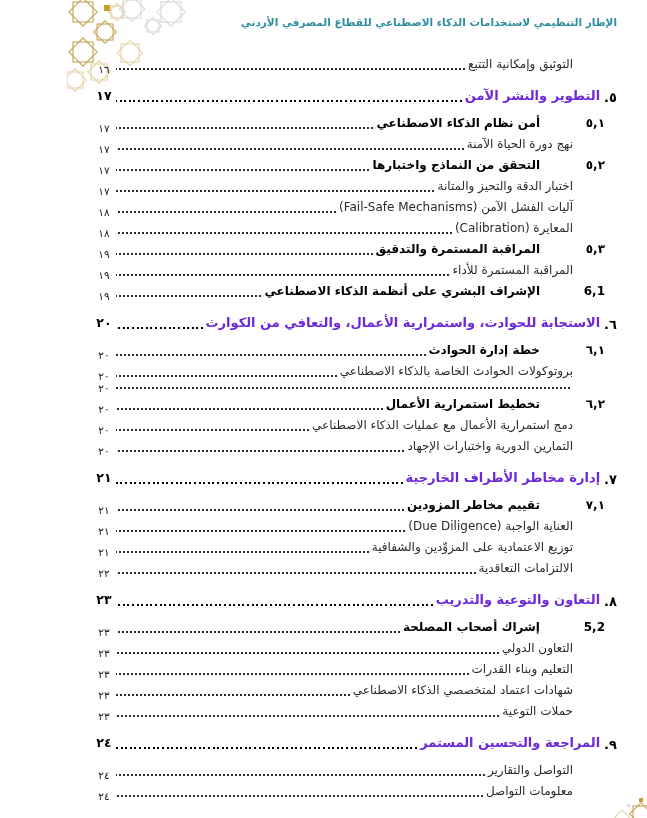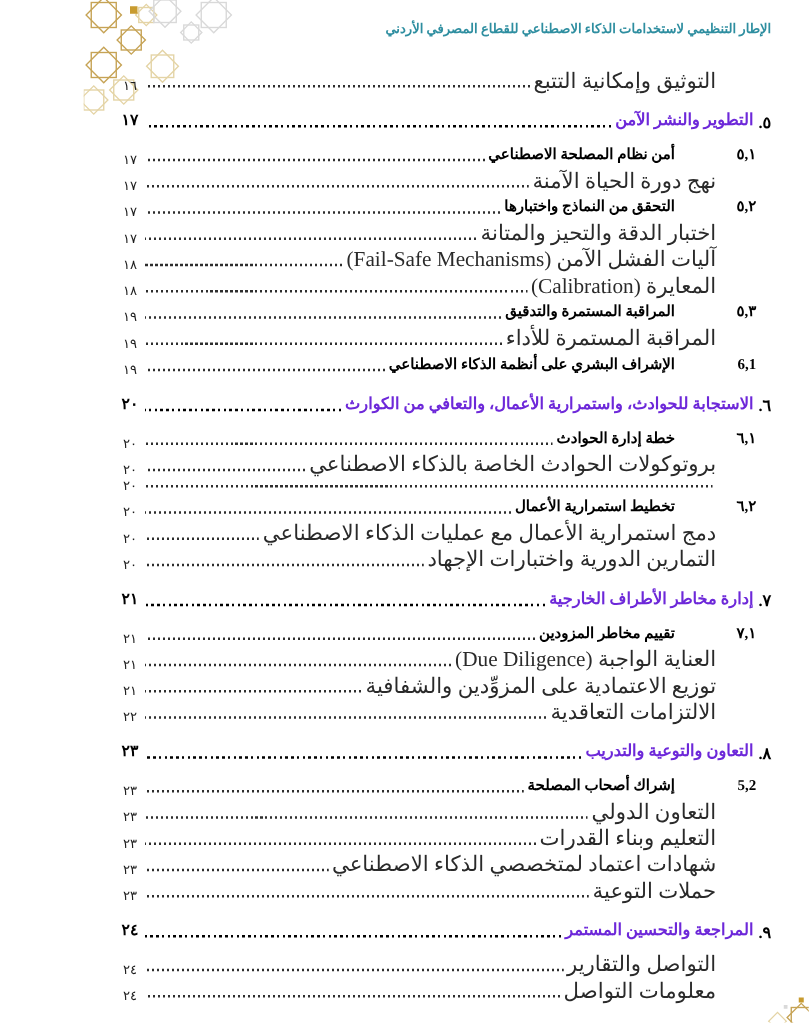--- a/index.html
+++ b/index.html
@@ -9,21 +9,20 @@
     font-family:"DejaVu Sans","Liberation Sans",sans-serif;
     color:#222;
     overflow:hidden;
     position:relative;
     direction:rtl;
   }
   .page{
     position:absolute;inset:0;
     width:580px;height:818px;
     background:#ffffff;
-    font-family:Liberation Serif, serif;
   }
   
   .orn-tl{position:absolute;top:0;left:0;width:125px;height:100px;}
   .orn-br{position:absolute;bottom:0;right:0;width:48px;height:34px;}
   
   .header{
     position:absolute;top:16px;right:30px;left:30px;
     text-align:right;
     font-size:10.5px;
     font-weight:700;
@@ -57,21 +56,21 @@
   .lvl1 .num{font-weight:700;font-size:13px;color:#000;margin-left:4px;}
   .lvl1 .title{font-weight:700;font-size:13px;color:#6d28d9;line-height:24px;}
   .lvl1 .leader{height:2.4px;margin-bottom:6px;background:repeating-linear-gradient(to left,#000 0,#000 2px,transparent 2px,transparent 4.6px);}
   .lvl1 .page-num{font-weight:700;font-size:12.5px;letter-spacing:3px;color:#000;line-height:24px;}
   
   .lvl2{padding-right:12px;}
   .lvl2 .num{font-weight:700;font-size:12px;color:#000;width:40px;flex:0 0 auto;padding-left:25px;}
   .lvl2 .title{font-weight:700;font-size:12px;color:#000;}
   
   .lvl3{padding-right:44px;}
-  .lvl3 .title{font-weight:400;font-size:17px;color:#2a2a2a;text-align:right;}
+  .lvl3 .title{font-weight:400;font-size:12px;color:#2a2a2a;text-align:right;}
 </style>
 </head>
 <body>
 
 <div class="page">
 
   <svg class="orn-tl" viewBox="0 0 125 100" fill="none" xmlns="http://www.w3.org/2000/svg">
     <g stroke="#C6A355" stroke-width="1.1" fill="none">
       <rect x="6" y="2" width="20" height="20"></rect>
       <rect x="6" y="2" width="20" height="20" transform="rotate(45 16 12)"></rect>
@@ -122,21 +121,21 @@
         <span class="page-num">١٦</span>
       </div>
       <div class="row lvl1">
         <span class="num">٥.</span>
         <span class="title">التطوير والنشر الآمن</span>
         <span class="leader"></span>
         <span class="page-num">١٧</span>
       </div>
       <div class="row lvl2">
         <span class="num">٥,١</span>
-        <span class="title">أمن نظام المصلحة الاصطناعي</span>
+        <span class="title">أمن نظام الذكاء الاصطناعي</span>
         <span class="leader"></span>
         <span class="page-num">١٧</span>
       </div>
       <div class="row lvl3">
         <span class="title">نهج دورة الحياة الآمنة</span>
         <span class="leader"></span>
         <span class="page-num">١٧</span>
       </div>
       <div class="row lvl2">
         <span class="num">٥,٢</span>

